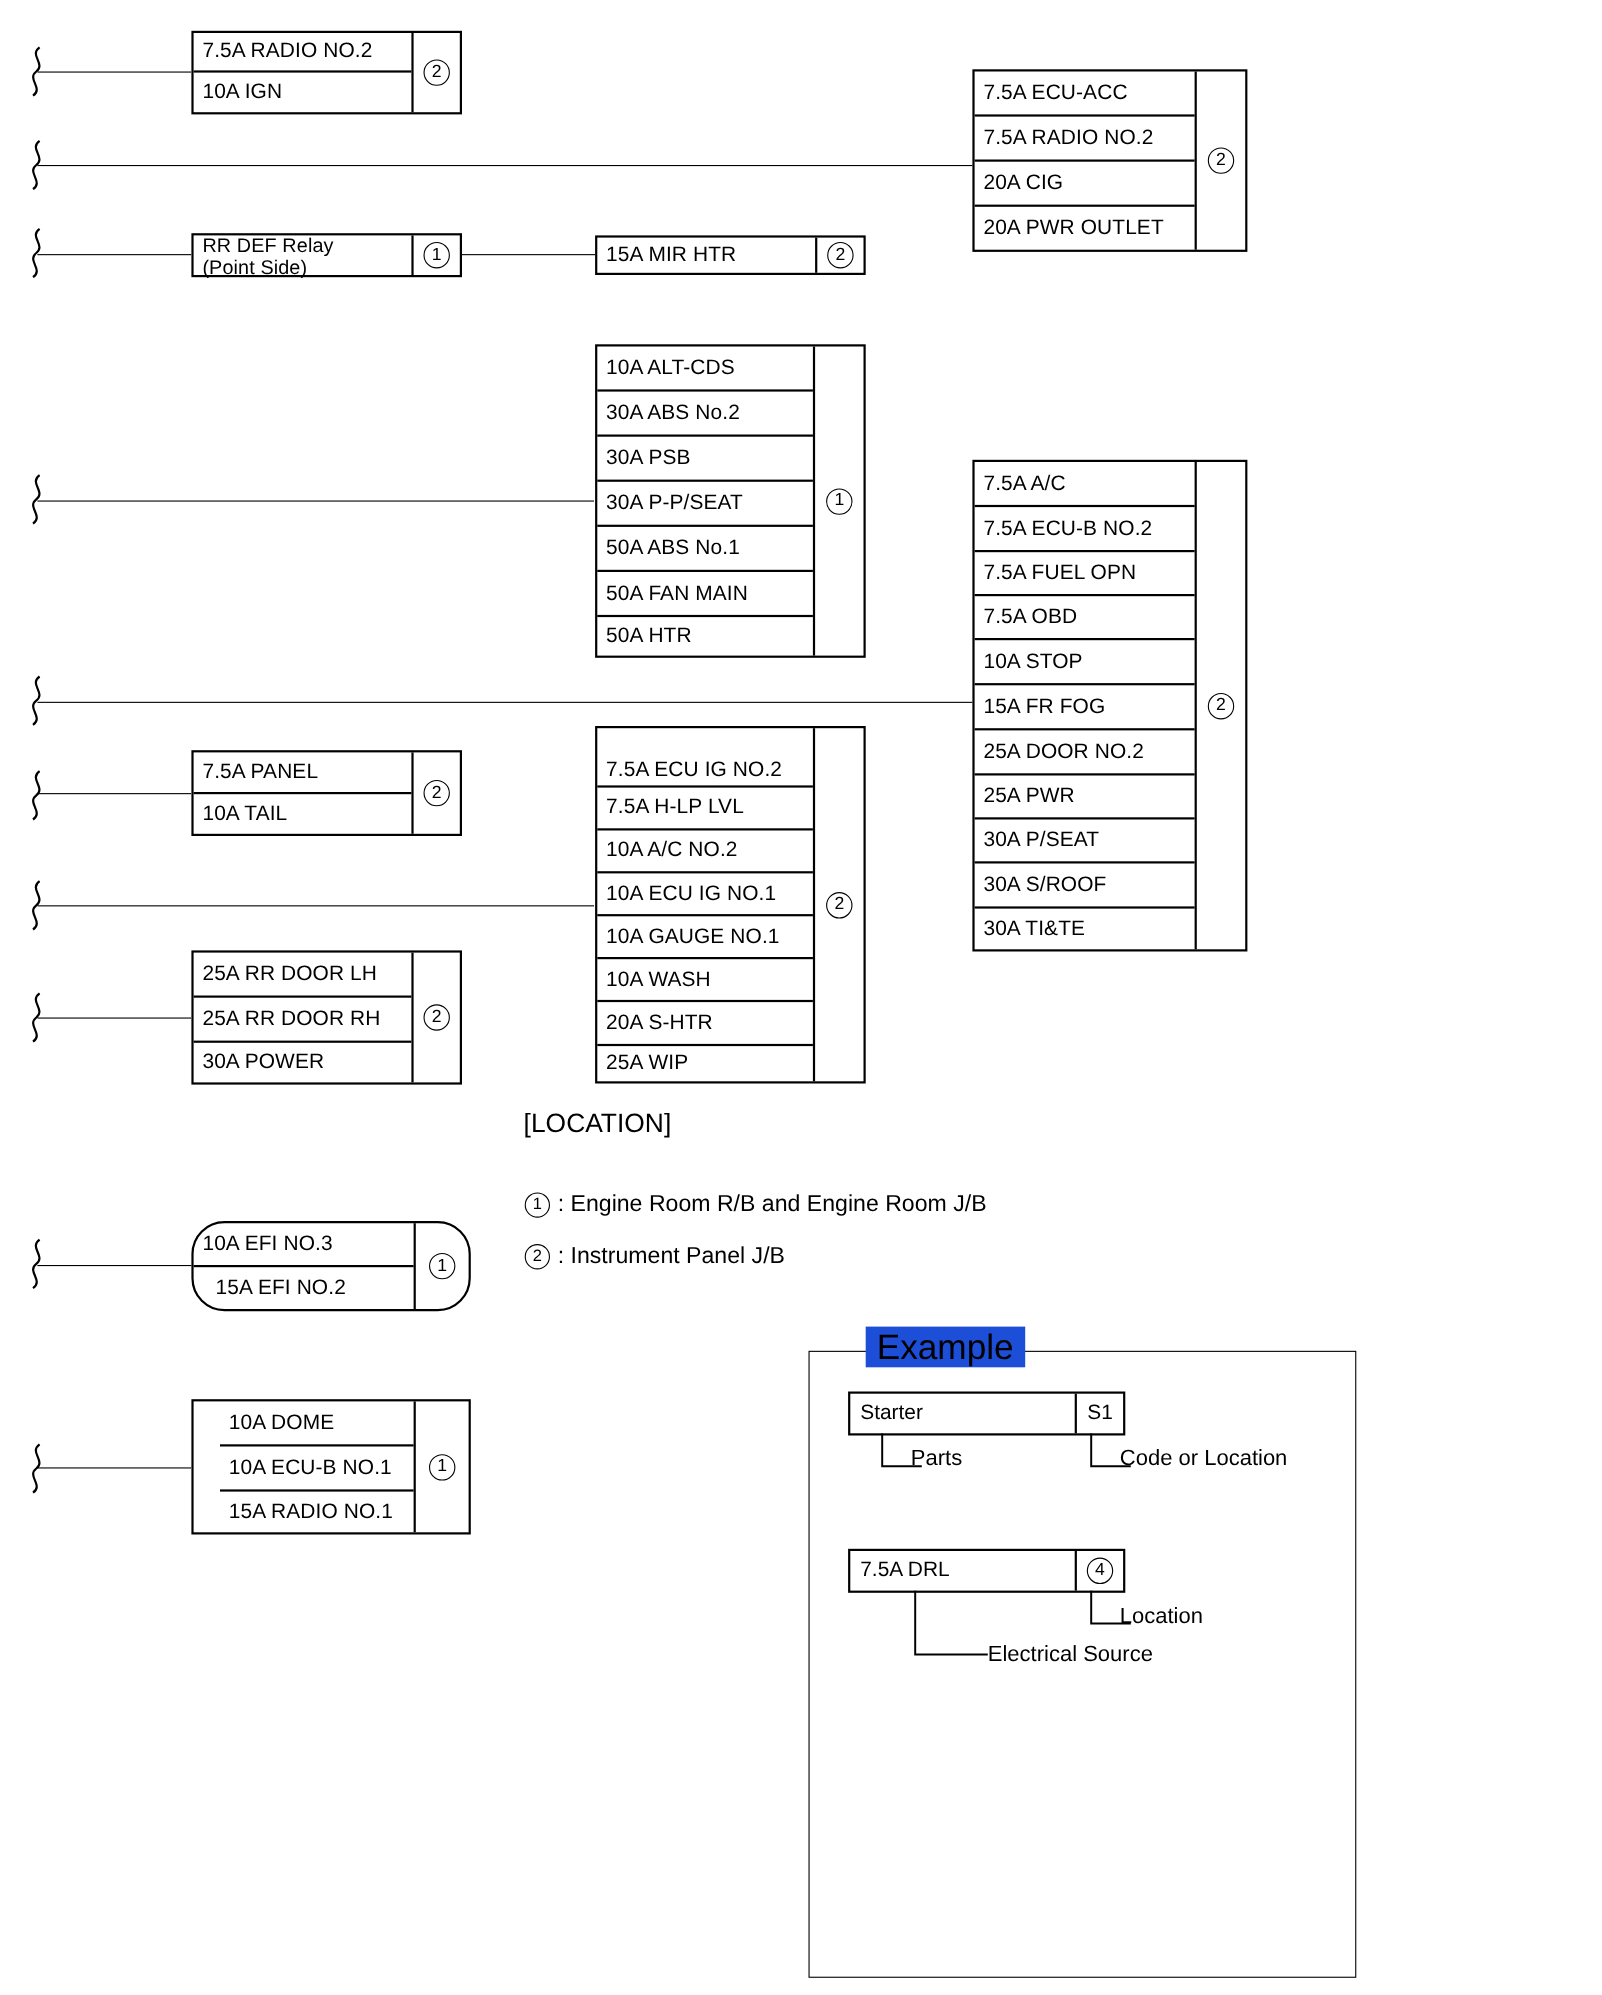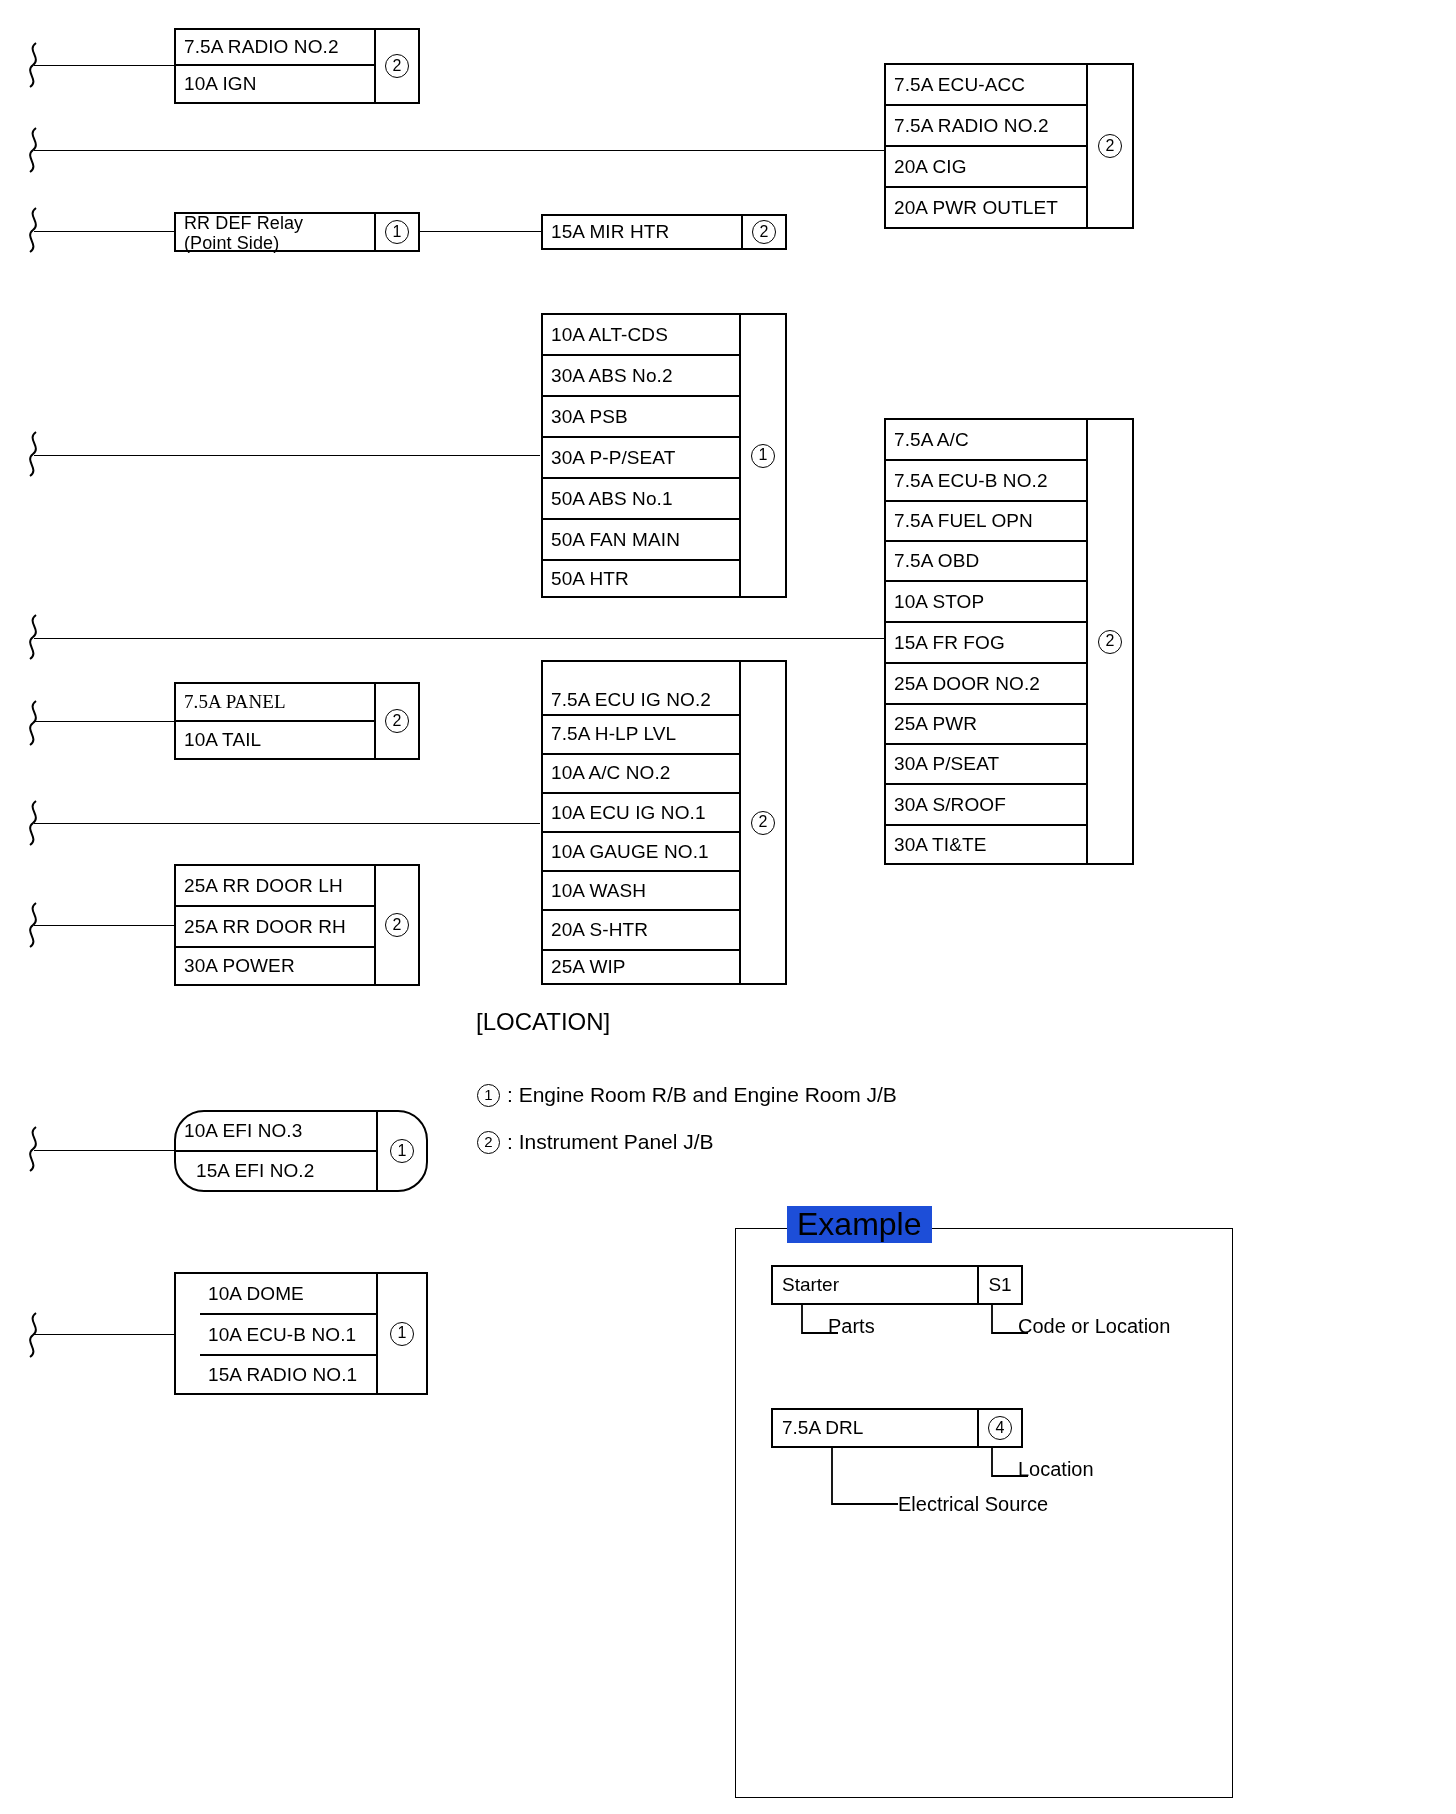--- a/index.html
+++ b/index.html
@@ -323,21 +323,21 @@
         <span>30A TI&amp;TE</span>
       </div>
     </div>
     <div class="fuse-loc" style="width:46px;">
       <span class="circnum">2</span>
     </div>
   </div>
 
   <div class="fuse-block" style="left:174px; top:682px; width:246px; height:78px;">
     <div class="fuse-rows">
-      <div class="fuse-row" style="height:38px;font-family:Liberation Serif, serif;">
+      <div class="fuse-row" style="height:38px;">
         <span>7.5A PANEL</span>
       </div>
       <div class="fuse-row" style="height:36px;">
         <span>10A TAIL</span>
       </div>
     </div>
     <div class="fuse-loc" style="width:44px;">
       <span class="circnum">2</span>
     </div>
   </div>

